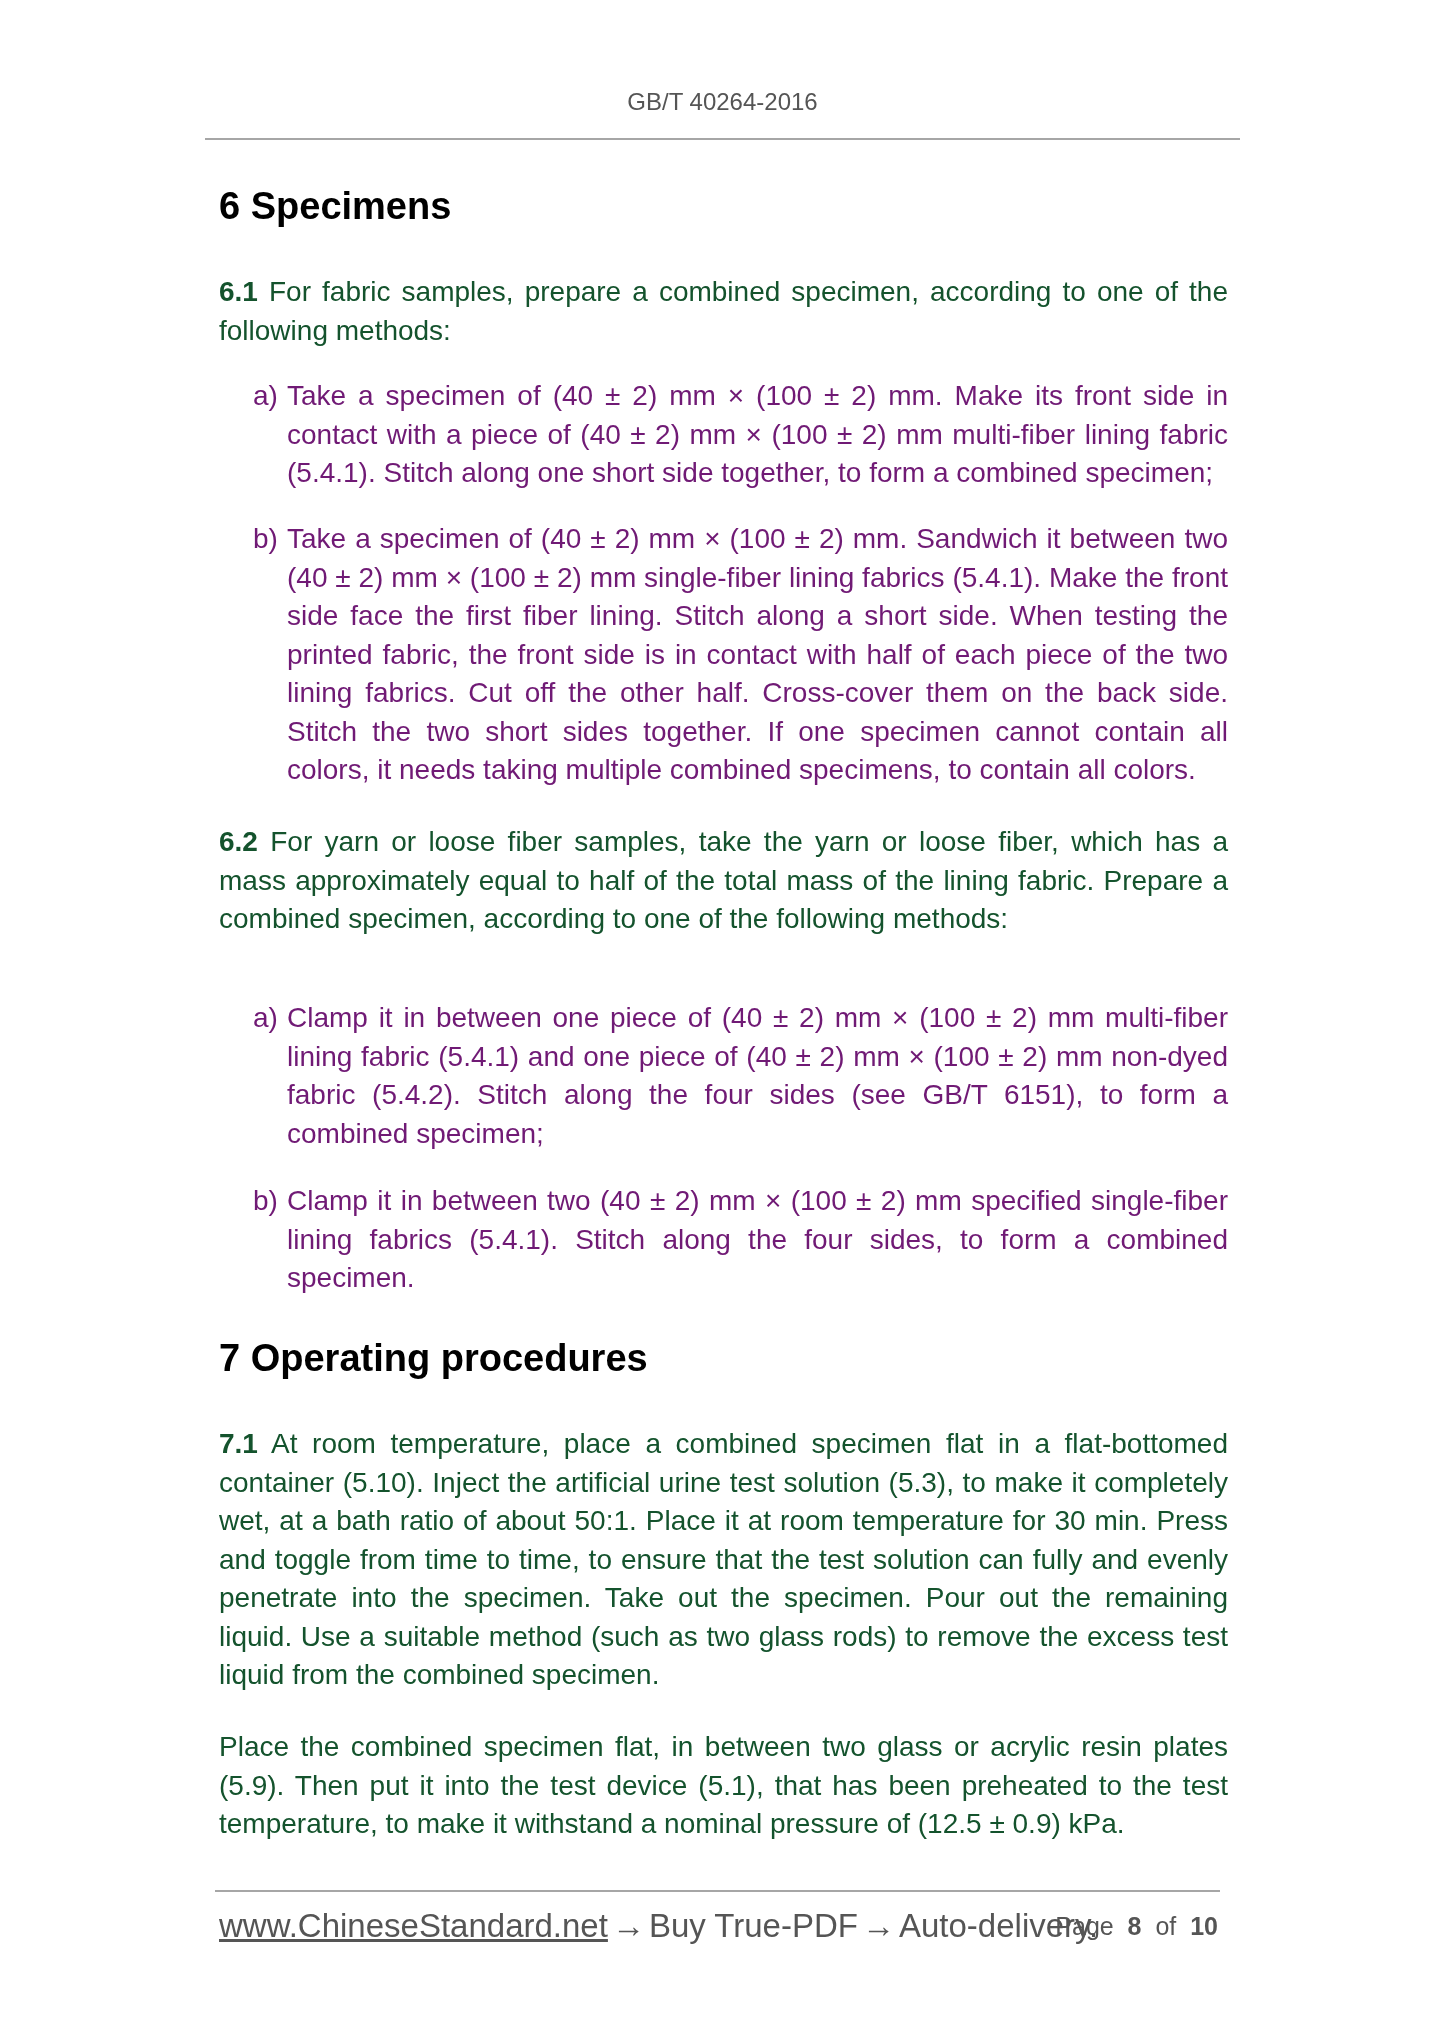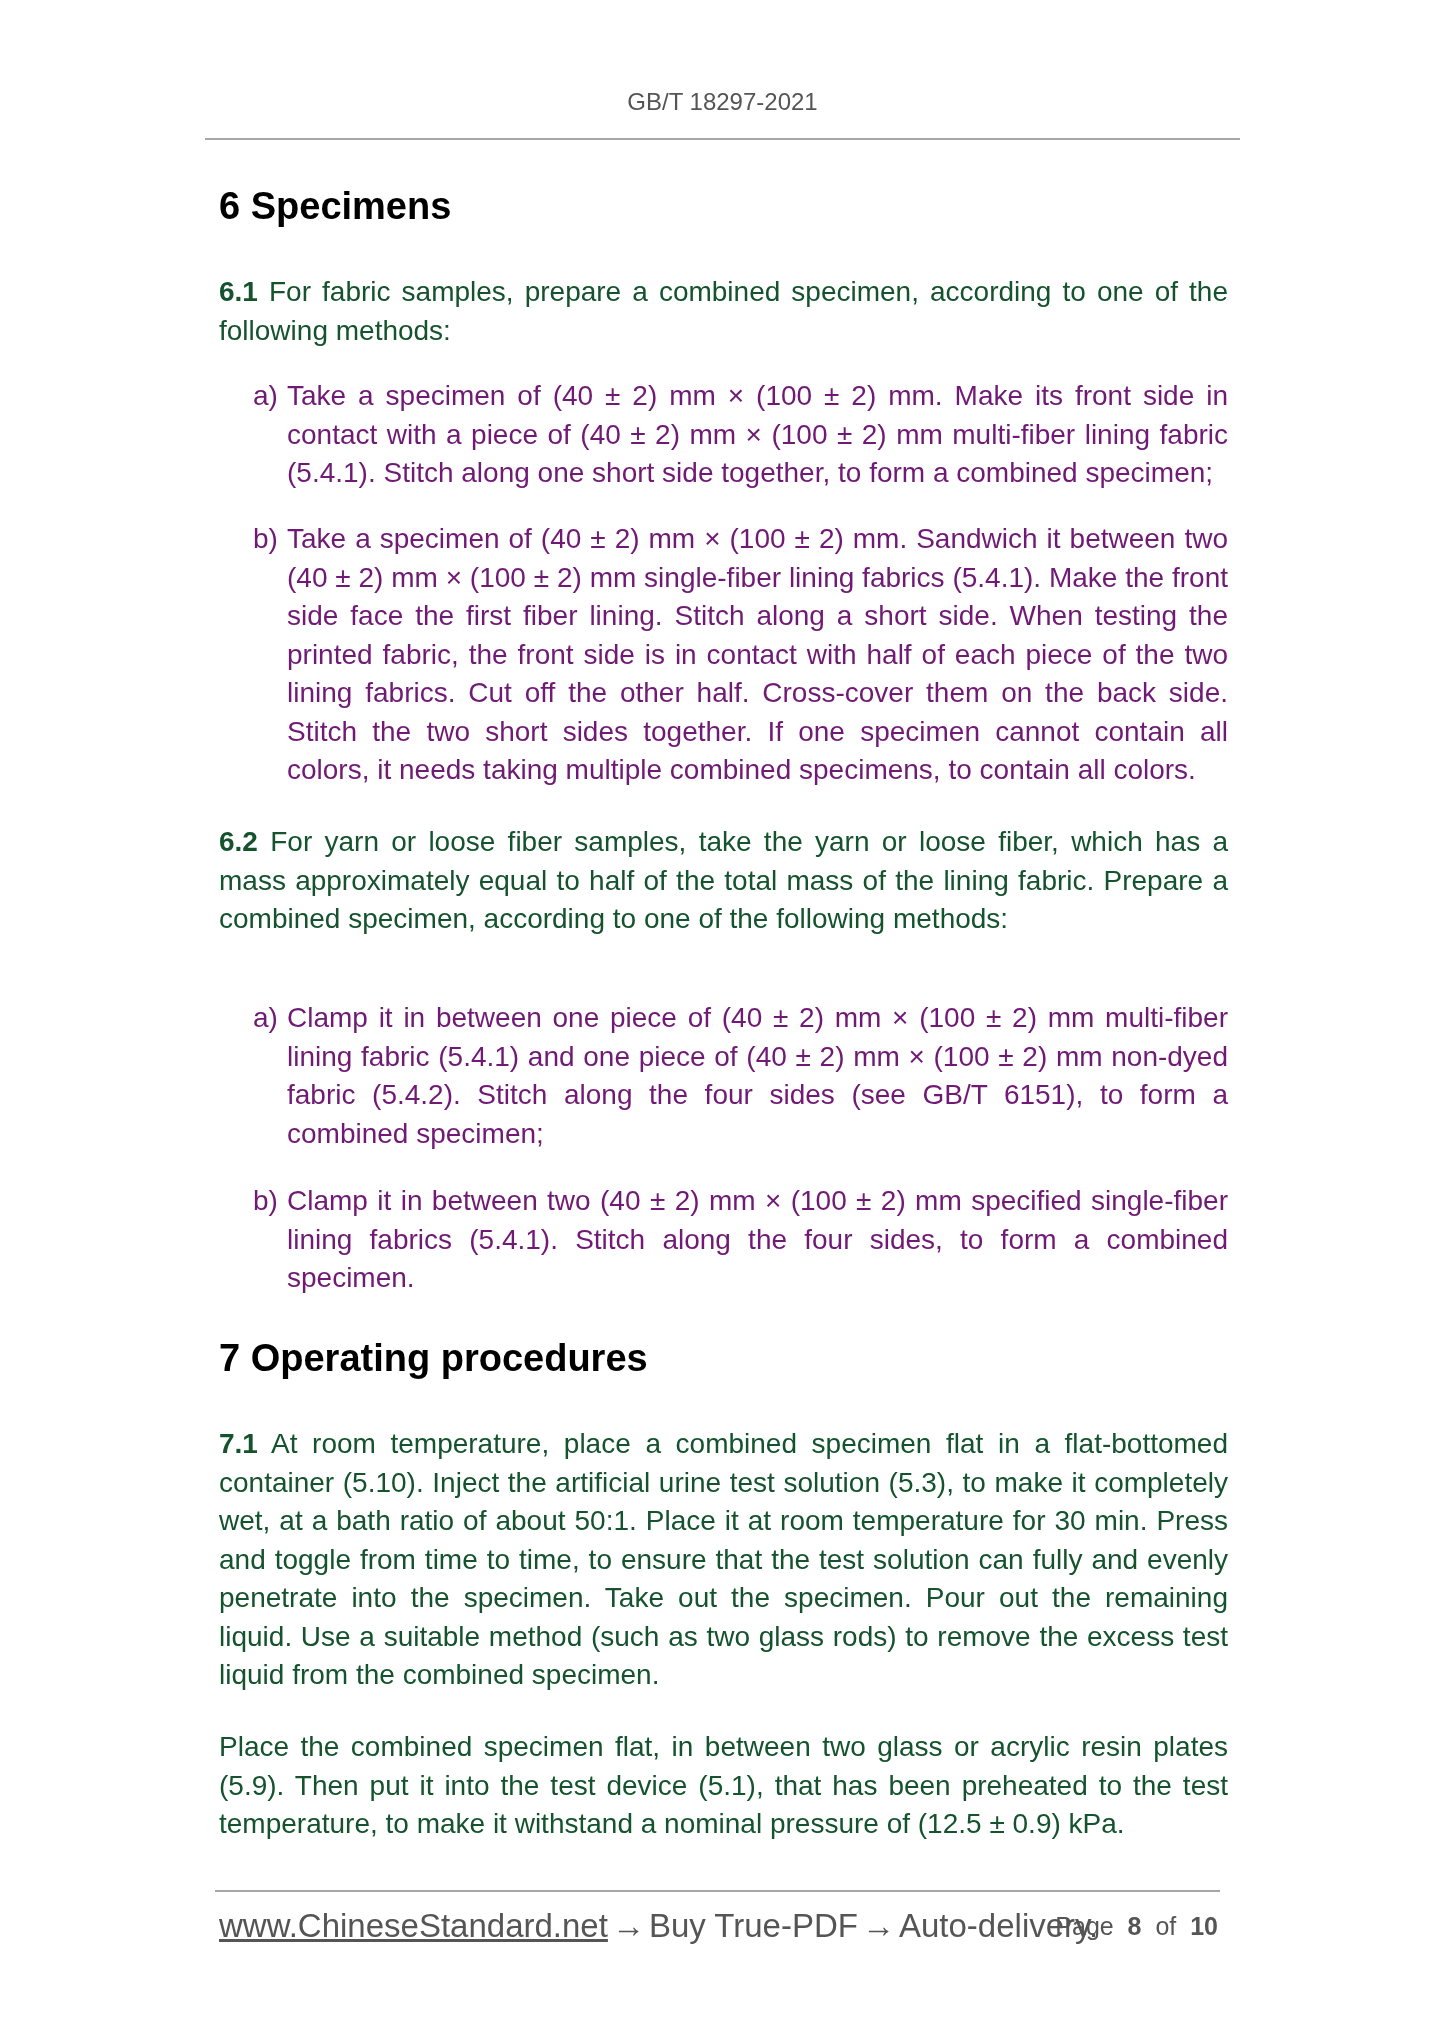--- a/index.html
+++ b/index.html
@@ -36,21 +36,21 @@
   .footer-right {
     left: 1048px; width: 170px; top: 1911px; font-size: 25px; line-height: 30px; color: #555555;
     white-space: nowrap; text-align: right;
   }
   .footer-right .num { font-weight: bold; }
   .arrow { display: inline-block; margin: 0 4px; }
 </style>
 </head>
 <body>
 
-<div class="abs running-header">GB/T 18297-2021</div>
+<div class="abs running-header">GB/T 40264-2016</div>
 <div class="abs rule" style="left:205px; top:138px; width:1035px;"></div>
 
 <div class="abs h1" style="top:183px;">6 Specimens</div>
 
 <div class="abs para" style="top:273px;">
   <b>6.1</b><span> For fabric samples, prepare a combined specimen, according to one of the following methods:</span>
 </div>
 
 <div class="abs item" style="top:377px;">
   <span class="marker">a)</span><span>Take a specimen of (40 ± 2) mm × (100 ± 2) mm. Make its front side in contact with a piece of (40 ± 2) mm × (100 ± 2) mm multi-fiber lining fabric (5.4.1). Stitch along one short side together, to form a combined specimen;</span>

